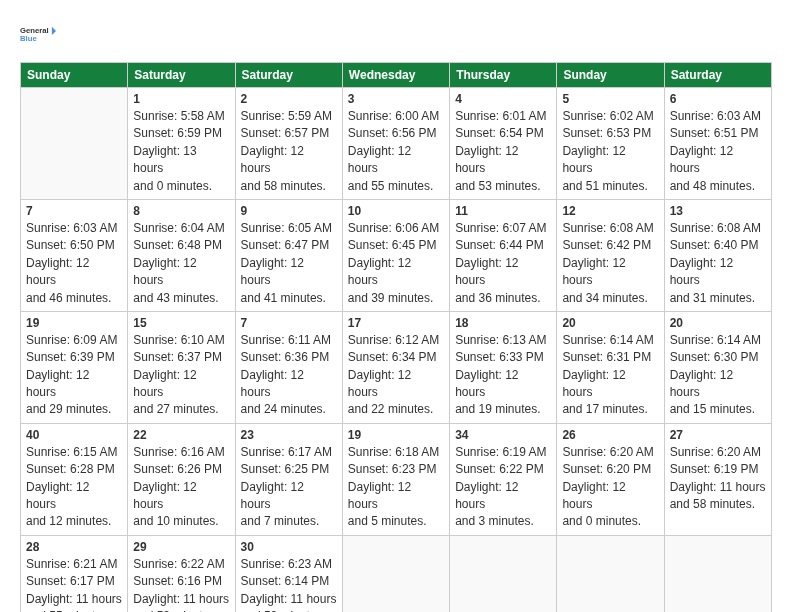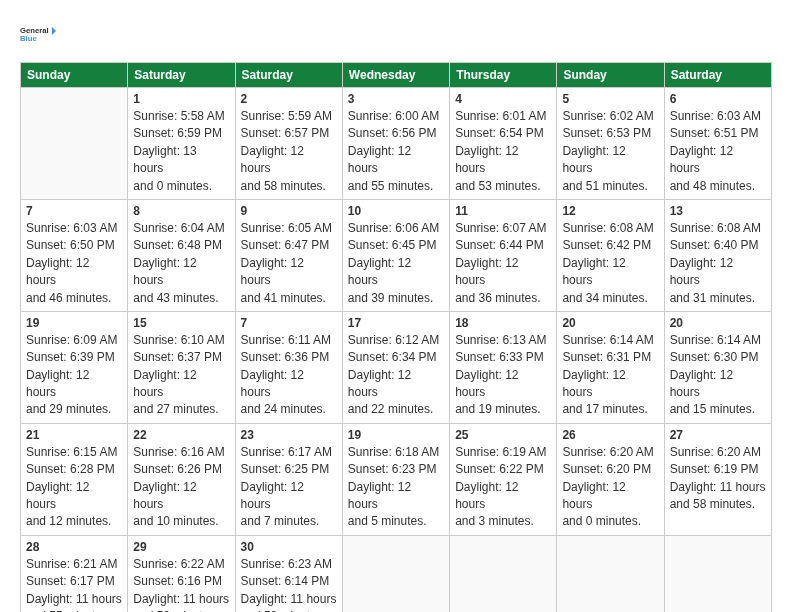--- a/index.html
+++ b/index.html
@@ -191,37 +191,37 @@
             <span class="day-num">20</span>
             <div class="day-info">Sunrise: 6:14 AM<br>Sunset: 6:31 PM<br>Daylight: 12 hours<br>and 17 minutes.</div>
           </td>
           <td>
             <span class="day-num">20</span>
             <div class="day-info">Sunrise: 6:14 AM<br>Sunset: 6:30 PM<br>Daylight: 12 hours<br>and 15 minutes.</div>
           </td>
         </tr>
         <tr>
           <td>
-            <span class="day-num">21</span>
+            <span class="day-num">40</span>
             <div class="day-info">Sunrise: 6:15 AM<br>Sunset: 6:28 PM<br>Daylight: 12 hours<br>and 12 minutes.</div>
           </td>
           <td>
             <span class="day-num">22</span>
             <div class="day-info">Sunrise: 6:16 AM<br>Sunset: 6:26 PM<br>Daylight: 12 hours<br>and 10 minutes.</div>
           </td>
           <td>
             <span class="day-num">23</span>
             <div class="day-info">Sunrise: 6:17 AM<br>Sunset: 6:25 PM<br>Daylight: 12 hours<br>and 7 minutes.</div>
           </td>
           <td>
             <span class="day-num">19</span>
             <div class="day-info">Sunrise: 6:18 AM<br>Sunset: 6:23 PM<br>Daylight: 12 hours<br>and 5 minutes.</div>
           </td>
           <td>
-            <span class="day-num">25</span>
+            <span class="day-num">34</span>
             <div class="day-info">Sunrise: 6:19 AM<br>Sunset: 6:22 PM<br>Daylight: 12 hours<br>and 3 minutes.</div>
           </td>
           <td>
             <span class="day-num">26</span>
             <div class="day-info">Sunrise: 6:20 AM<br>Sunset: 6:20 PM<br>Daylight: 12 hours<br>and 0 minutes.</div>
           </td>
           <td>
             <span class="day-num">27</span>
             <div class="day-info">Sunrise: 6:20 AM<br>Sunset: 6:19 PM<br>Daylight: 11 hours<br>and 58 minutes.</div>
           </td>

